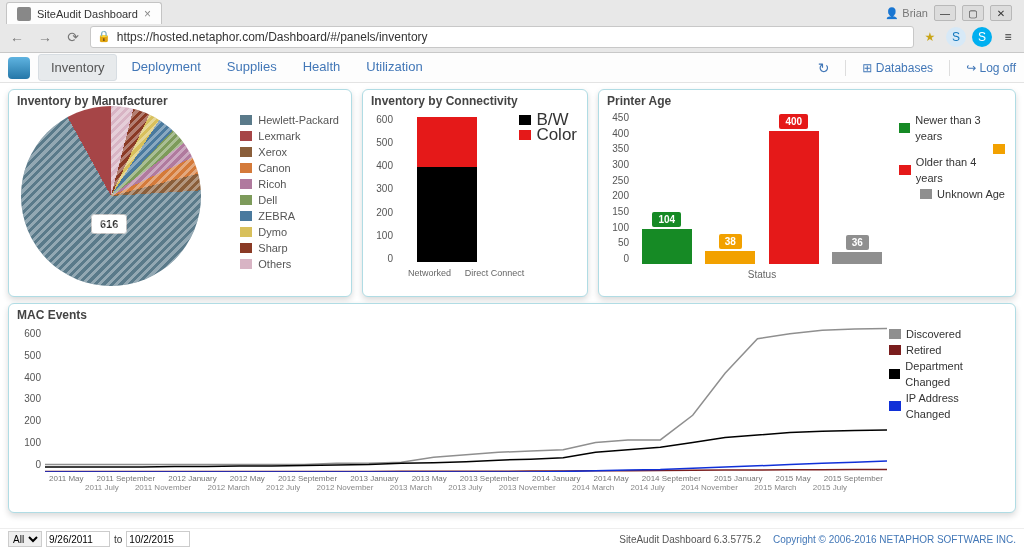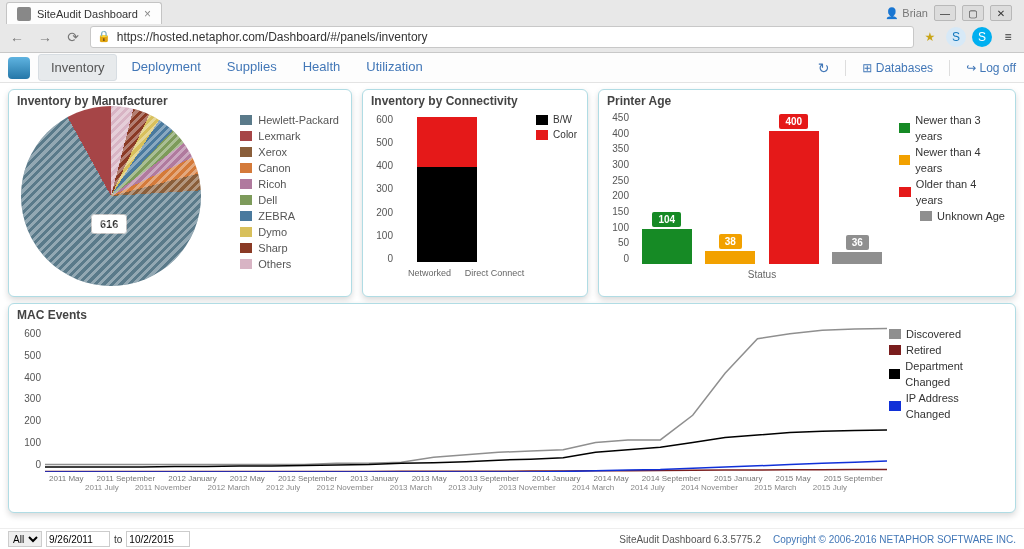--- a/index.html
+++ b/index.html
@@ -68,21 +68,21 @@
   .lg .sw { width:12px; height:10px; }
 
   
   .conn-wrap { display:flex; height:178px; }
   .conn-axis { width:26px; text-align:right; padding-right:4px; font-size:10px; color:#555; display:flex; flex-direction:column; justify-content:space-between; height:150px; margin-top:4px;}
   .conn-plot { flex:1; position:relative; height:170px; }
   .conn-bar { position:absolute; bottom:18px; left:20px; width:60px; }
   .conn-bar .seg { width:100%; }
   .conn-xlabels { position:absolute; bottom:2px; left:0; width:130px; display:flex; font-size:9px; color:#666; }
   .conn-xlabels span { flex:1; text-align:center; }
-  .conn-legend { margin-left:auto; font-size:10px; padding:2px;}
+  .conn-legend { margin-left:auto; font-size:17px; padding:2px;}
   .conn-legend .lg { display:flex; align-items:center; gap:5px; line-height:15px;}
 
   
   .age-wrap { display:flex; height:180px; }
   .age-axis { width:26px; text-align:right; padding-right:4px; font-size:10px; color:#555; display:flex; flex-direction:column; justify-content:space-between; height:152px; margin-top:2px;}
   .age-plot { flex:1; position:relative; height:172px; margin-left:2px;}
   .age-bars { position:absolute; bottom:18px; left:0; right:0; display:flex; justify-content:space-around; align-items:flex-end; height:150px;}
   .age-bars .bar-wrap { width:50px; display:flex; flex-direction:column; align-items:center; }
   .bar-label { color:#fff; font-size:10px; font-weight:bold; padding:2px 6px; border-radius:2px; margin-bottom:2px; }
   .bar { width:50px; }
@@ -284,21 +284,20 @@
           </div>
         <div class="age-xlabel">Status</div>
       </div>
       <div class="age-legend" id="age-legend">
           <div class="lg">
             <span class="sw" style="background:#168a25"></span>
             <span>Newer than 3 years</span>
           </div>
           <div class="lg">
             <span class="sw" style="background:#f2a100"></span>
-            <span>Newer than 4 years</span>
           </div>
           <div class="lg">
             <span class="sw" style="background:#e51919"></span>
             <span>Older than 4 years</span>
           </div>
           <div class="lg">
             <span class="sw" style="background:#8f8f8f"></span>
             <span>Unknown Age</span>
           </div>
         </div>

